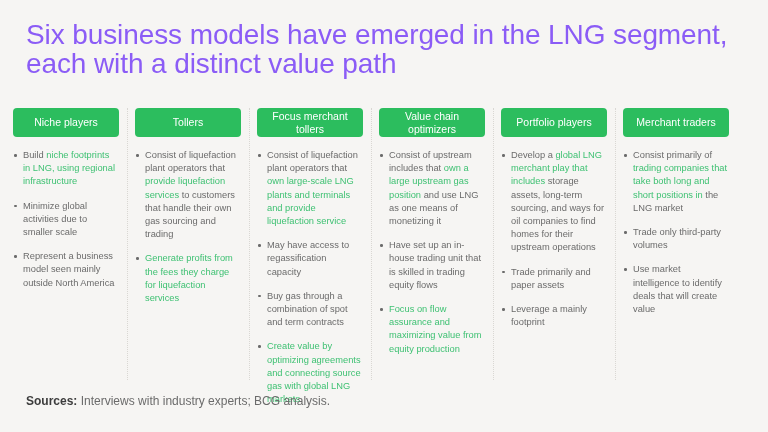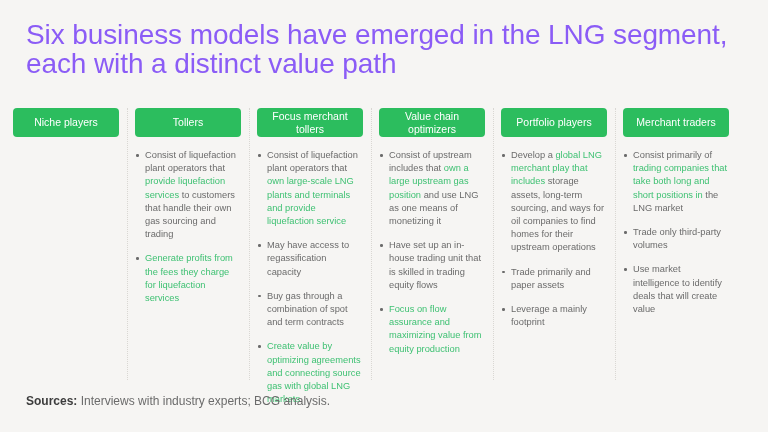--- a/index.html
+++ b/index.html
@@ -111,20 +111,25 @@
 
 <div class="slide">
 
   <div class="title">Six business models have emerged in the LNG segment, each with a distinct value path</div>
 
   <div class="columns">
       <div class="col">
         <div class="chip">
           <span>Niche players</span>
         </div>
+        <ul class="bullets">
+          <li><span>Build </span><span class="hl">niche footprints in LNG, using regional infrastructure</span></li>
+          <li><span>Minimize global activities due to smaller scale</span></li>
+          <li><span>Represent a business model seen mainly outside North America</span></li>
+        </ul>
       </div>
       <div class="col">
         <div class="col-divider" style="left: -8px;"></div>
         <div class="chip">
           <span>Tollers</span>
         </div>
         <ul class="bullets">
           <li><span>Consist of liquefaction plant operators that </span><span class="hl">provide liquefaction services</span><span> to customers that handle their own gas sourcing and trading</span></li>
           <li><span class="hl">Generate profits from the fees they charge for liquefaction services</span></li>
         </ul>

